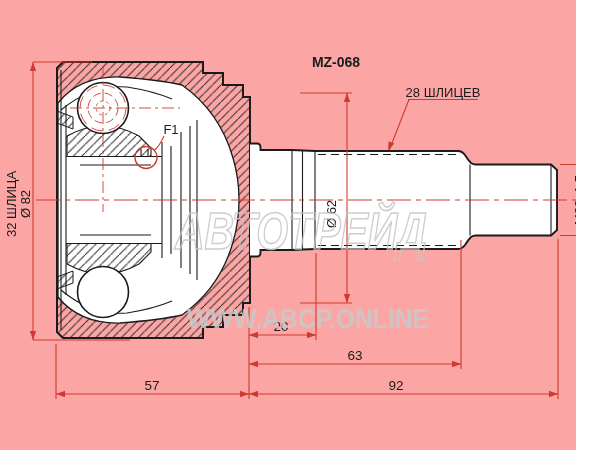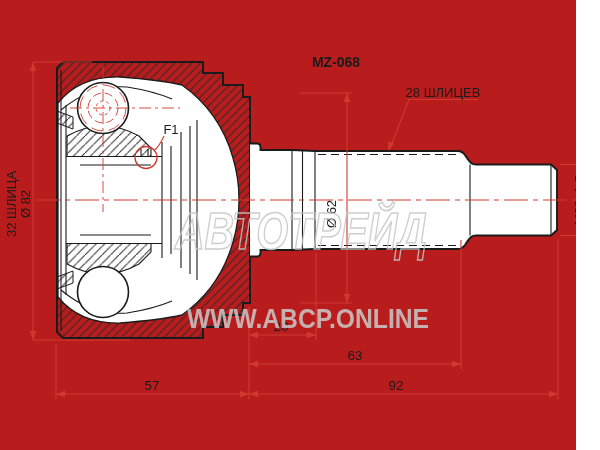--- a/index.html
+++ b/index.html
@@ -1,16 +1,16 @@
 <!DOCTYPE html>
 <html><head>
 <meta charset="utf-8">
 <style>
   html,body{margin:0;padding:0;background:#ffffff;}
-  #stage{position:relative;width:576px;height:450px;background:#b91c1c;overflow:hidden;
+  #stage{position:relative;width:576px;height:450px;background:#fca5a5;overflow:hidden;
          font-family:"Liberation Sans","DejaVu Sans",sans-serif;}
   svg text{font-family:"Liberation Sans","DejaVu Sans",sans-serif;}
   .dimtxt{font-size:13.5px;fill:#1b1b1b;}
   .lbltxt{font-size:13px;fill:#1b1b1b;}
   .title{font-size:14px;font-weight:bold;fill:#1b1b1b;}
 </style>
 </head>
 <body>
 
 <div id="stage">

